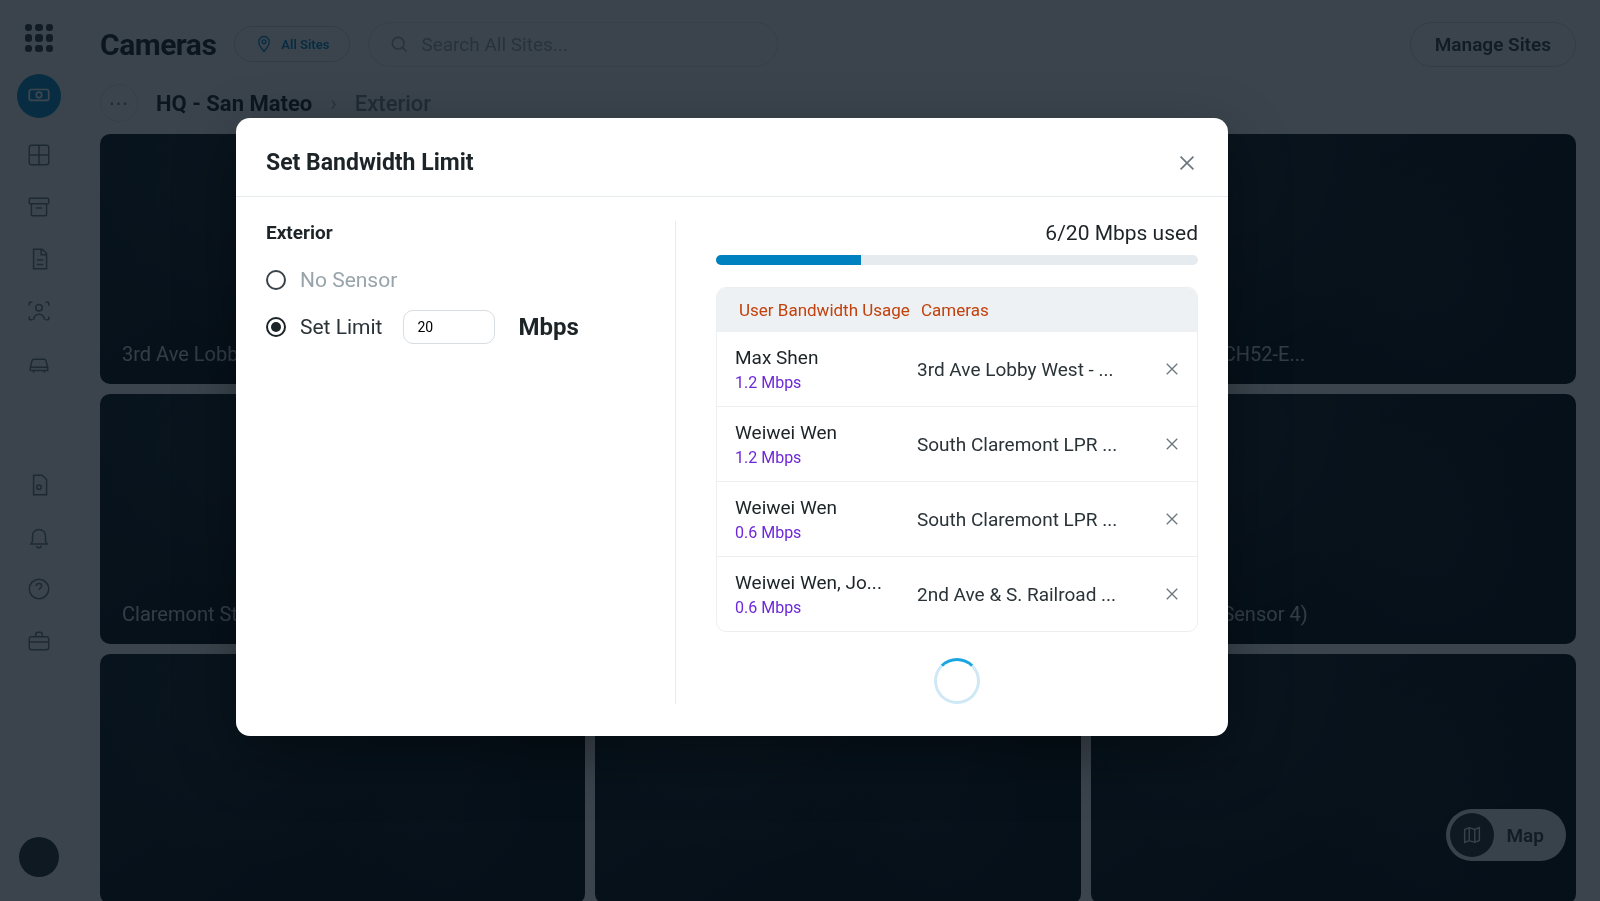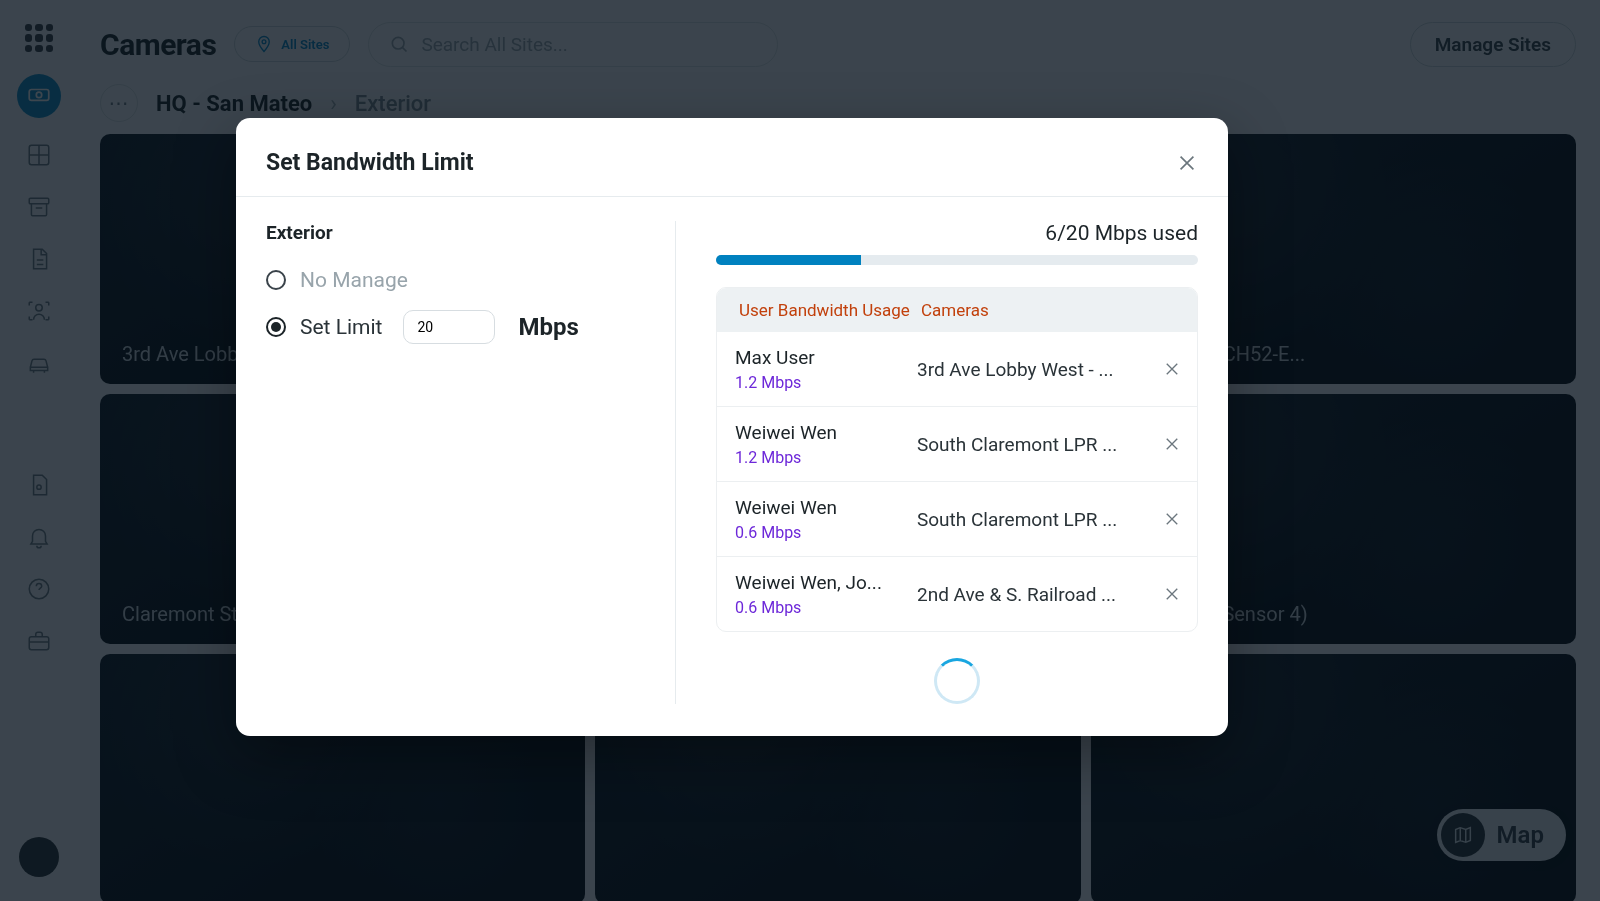--- a/index.html
+++ b/index.html
@@ -51,21 +51,21 @@
 
   
   .grid{position:absolute;left:100px;right:24px;top:134px;bottom:0;display:grid;grid-template-columns:repeat(3,1fr);grid-auto-rows:250px;gap:10px;}
   .tile{position:relative;background:linear-gradient(145deg,#0e1a22,#050a0e 70%);border-radius:10px;color:#cfd7dc;display:flex;align-items:flex-end;padding:18px 22px;font-size:20px;overflow:hidden;}
   .tile::after{content:"";position:absolute;inset:0;background:radial-gradient(circle at 30% 25%, rgba(255,255,255,.05), transparent 40%),radial-gradient(circle at 70% 60%, rgba(120,170,220,.06), transparent 35%);}
 
   
   .map-chip{position:absolute;right:34px;bottom:40px;display:flex;align-items:center;background:#e8edf0;border-radius:30px;padding:4px 22px 4px 4px;gap:12px;box-shadow:0 2px 8px rgba(0,0,0,.15);}
   .map-chip .round{width:44px;height:44px;border-radius:50%;background:#2b3338;display:flex;align-items:center;justify-content:center;}
   .map-chip .round svg{width:22px;height:22px;stroke:#dfe6ea;fill:none;stroke-width:1.6;}
-  .map-chip span{font-size:24px;font-weight:600;color:#394248;}
+  .map-chip span{font-size:19px;font-weight:600;color:#394248;}
 
   
   .overlay{position:absolute;inset:0;background:var(--overlay);}
 
   
   .modal{position:absolute;left:236px;top:118px;width:992px;background:#fff;border-radius:14px;box-shadow:0 20px 60px rgba(0,0,0,.35);padding-bottom:32px;}
   .modal-head{display:flex;align-items:center;justify-content:space-between;padding:31px 30px 20px;border-bottom:1px solid var(--modal-border);}
   .modal-title{font-size:23px;font-weight:700;}
   .modal-x{width:22px;height:22px;color:#6b767d;cursor:pointer;}
   .modal-x svg{width:100%;height:100%;stroke:#6b767d;stroke-width:1.8;fill:none;}
@@ -251,21 +251,21 @@
       <svg viewBox="0 0 24 24">
           <path d="M5 5l14 14M19 5L5 19"></path>
         </svg>
     </div>
   </div>
   <div class="modal-body">
     <div class="col-left">
       <div class="section-label">Exterior</div>
       <div class="radio-row">
         <div class="radio off"></div>
-        <div class="radio-label muted">No Manage</div>
+        <div class="radio-label muted">No Sensor</div>
       </div>
       <div class="radio-row">
         <div class="radio on"></div>
         <div class="radio-label">Set Limit</div>
         <input class="limit-input" value="20" style="">
         <div class="unit">Mbps</div>
       </div>
     </div>
     <div class="col-right">
       <div class="usage-row">
@@ -275,21 +275,21 @@
         <div class="progress-fill" id="progress-fill" style="width: 30%;"></div>
       </div>
       <div class="table">
         <div class="thead">
           <div class="th-user">User Bandwidth Usage</div>
           <div class="th-cam">Cameras</div>
         </div>
         <div id="tbody">
             <div class="trow">
               <div class="tcell-user">
-                <div class="name">Max User</div>
+                <div class="name">Max Shen</div>
                 <div class="rate">1.2 Mbps</div>
               </div>
               <div class="tcell-cam">3rd Ave Lobby West - ...</div>
               <div class="tcell-x">
                 <svg viewBox="0 0 24 24">
                   <path d="M5 5l14 14M19 5L5 19"></path>
                 </svg>
               </div>
             </div>
             <div class="trow">

